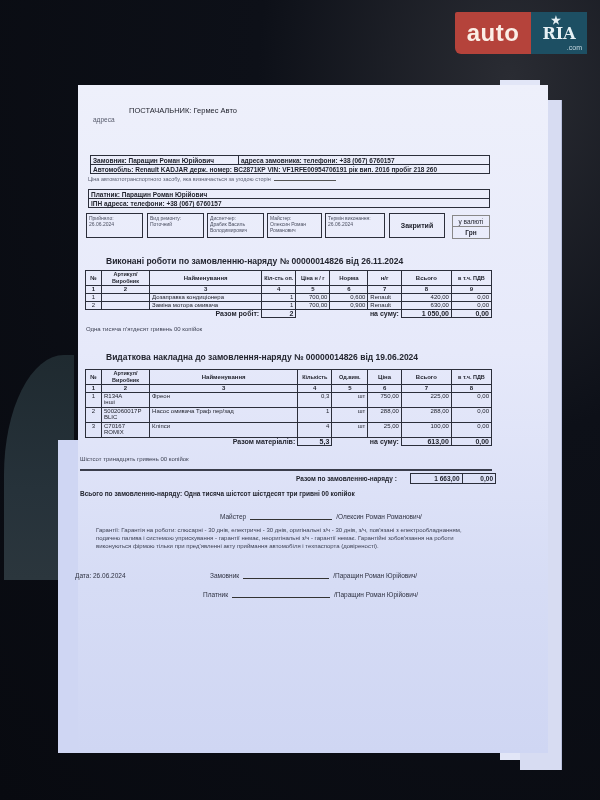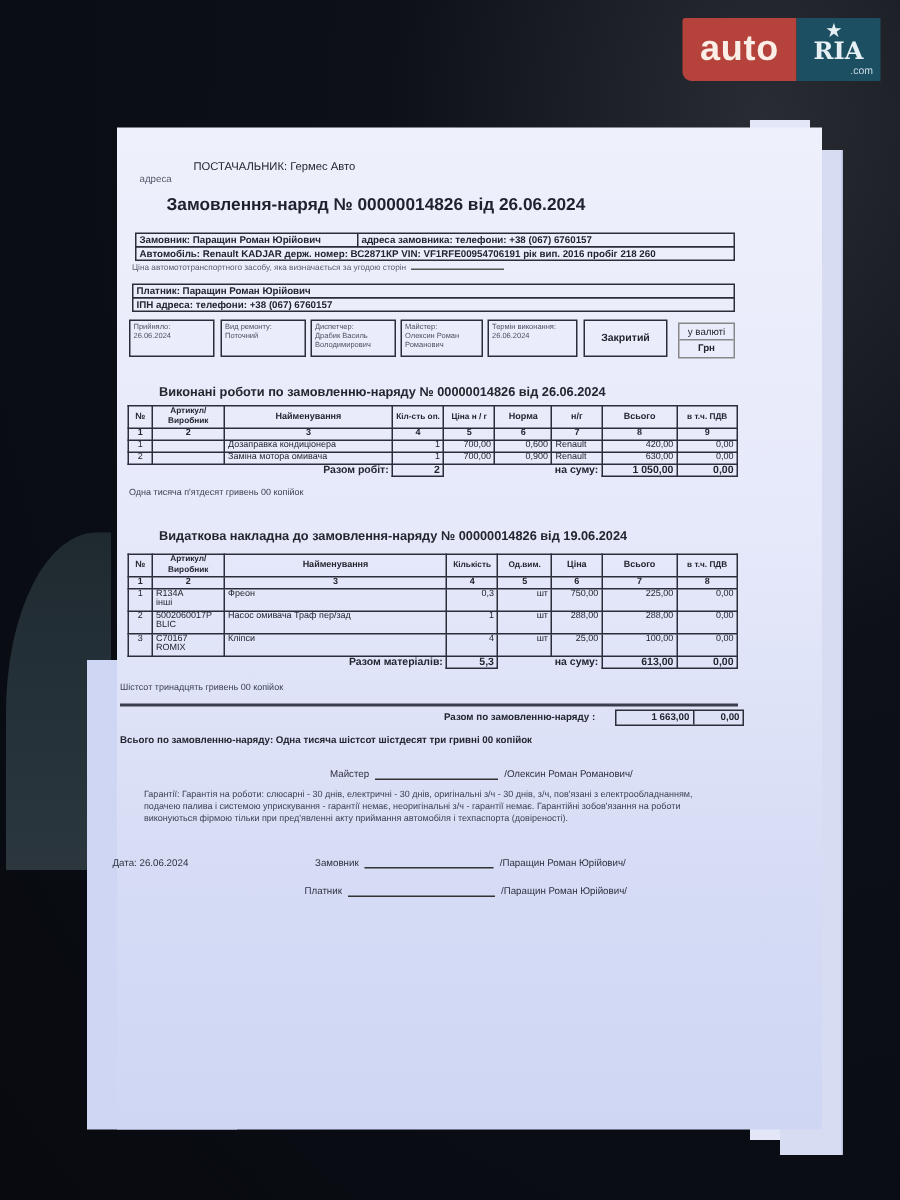--- a/index.html
+++ b/index.html
@@ -121,21 +121,20 @@
   <div class="logo-ria">
     <span class="logo-star">★</span>
     <span>RIA</span>
     <span class="logo-com">.com</span>
   </div>
 </div>
 
 <div class="doc">
   <div class="abs supplier">ПОСТАЧАЛЬНИК:  Гермес Авто</div>
   <div class="abs supplier-addr">адреса</div>
-  <div class="abs title">Замовлення-наряд № 00000014826 від 26.06.2024</div>
 
   <div class="boxrow" style="left:90px; top:155px; width:400px;">
     <span class="cell" style="width:145px;">Замовник: Паращин Роман Юрійович</span>
     <span class="cell sep">адреса замовника:  телефони: +38 (067) 6760157</span>
   </div>
   <div class="boxrow" style="left:90px; top:164px; width:400px;">
     <span class="cell">Автомобіль: Renault KADJAR держ. номер: ВС2871КР VIN: VF1RFE00954706191 рік вип. 2016 пробіг 218 260</span>
   </div>
   <div class="abs price-note">
     <span>Ціна автомототранспортного засобу, яка визначається за угодою сторін</span><span class="price-line"></span>
@@ -167,21 +166,21 @@
   <div class="infobox" style="left:325px; width:60px;">
     <div>Термін виконання:</div>
     <div>26.06.2024</div>
   </div>
   <div class="infobox status-box" style="left:389px; width:56px;">Закритий</div>
   <div class="currency-box">
     <div>у валюті</div>
     <div>Грн</div>
   </div>
 
-  <div class="abs section-title" style="left:106px; top:256px;">Виконані роботи по замовленню-наряду № 00000014826 від 26.06.2024</div>
+  <div class="abs section-title" style="left:106px; top:256px;">Виконані роботи по замовленню-наряду № 00000014826 від 26.11.2024</div>
   <table class="grid" style="left:85px; top:270px; width:407px;">
     <tbody>
         <tr>
       <th style="width:16px;">№</th>
       <th style="width:48px; white-space:normal; font-size:5.5px;">Артикул/Виробник</th>
       <th style="width:112px;">Найменування</th>
       <th style="width:34px; font-size:5.5px;">Кіл-сть оп.</th>
       <th style="width:34px; font-size:5.5px;">Ціна н / г</th>
       <th style="width:38px;">Норма</th>
       <th style="width:32px;">н/г</th>

